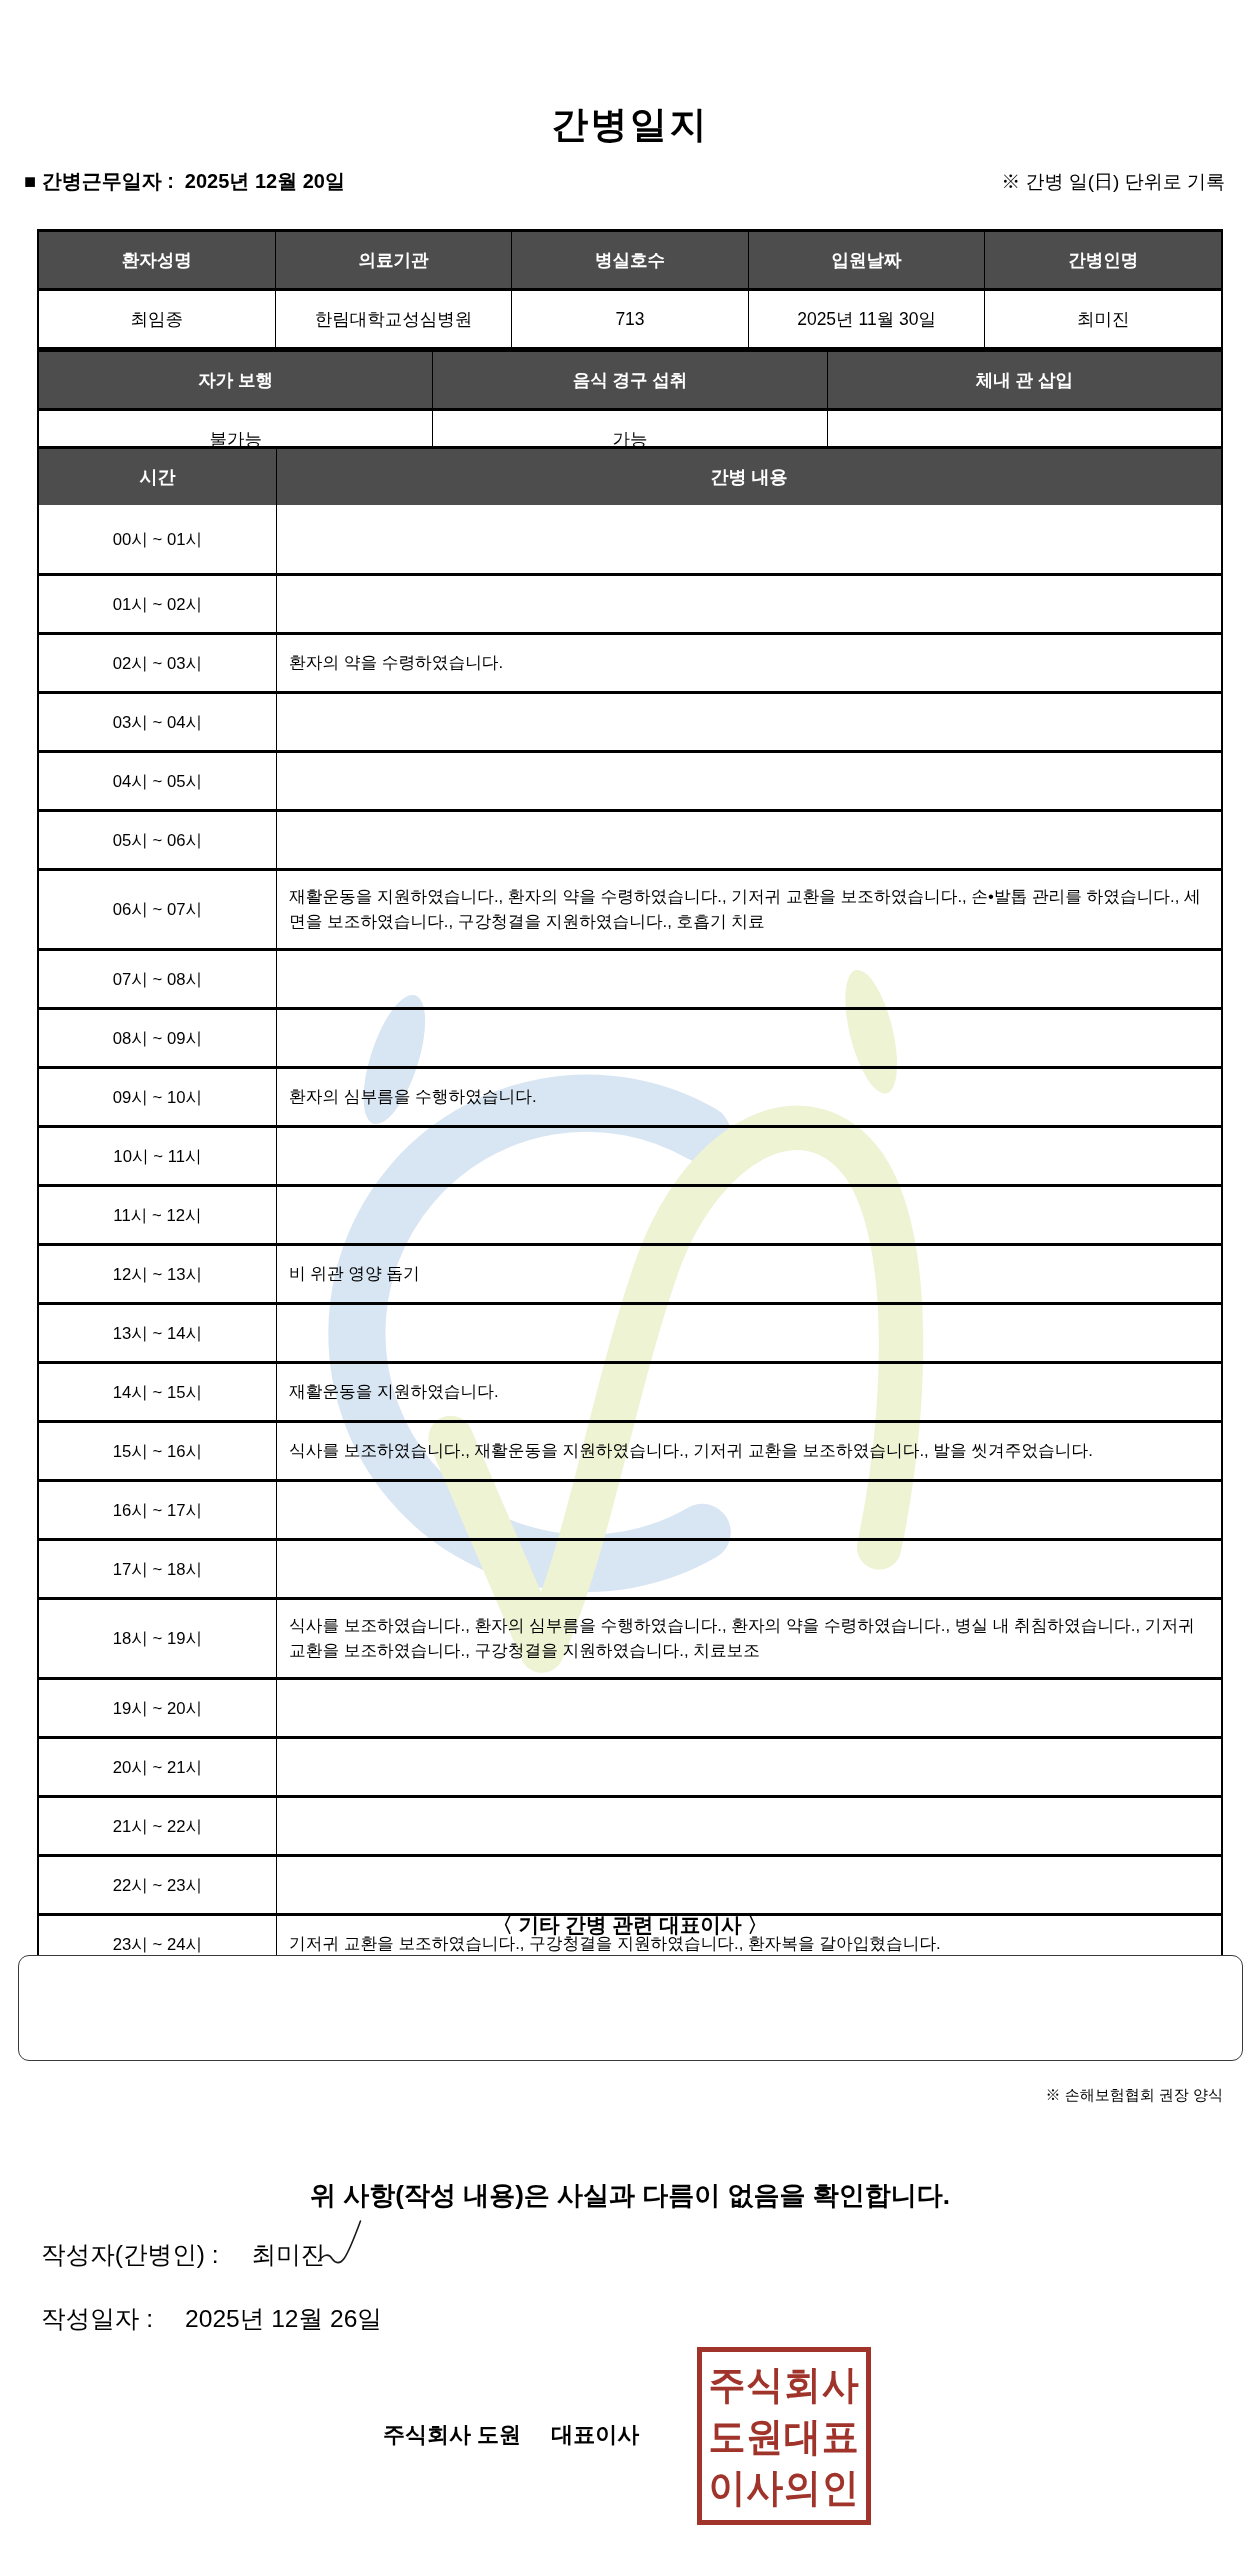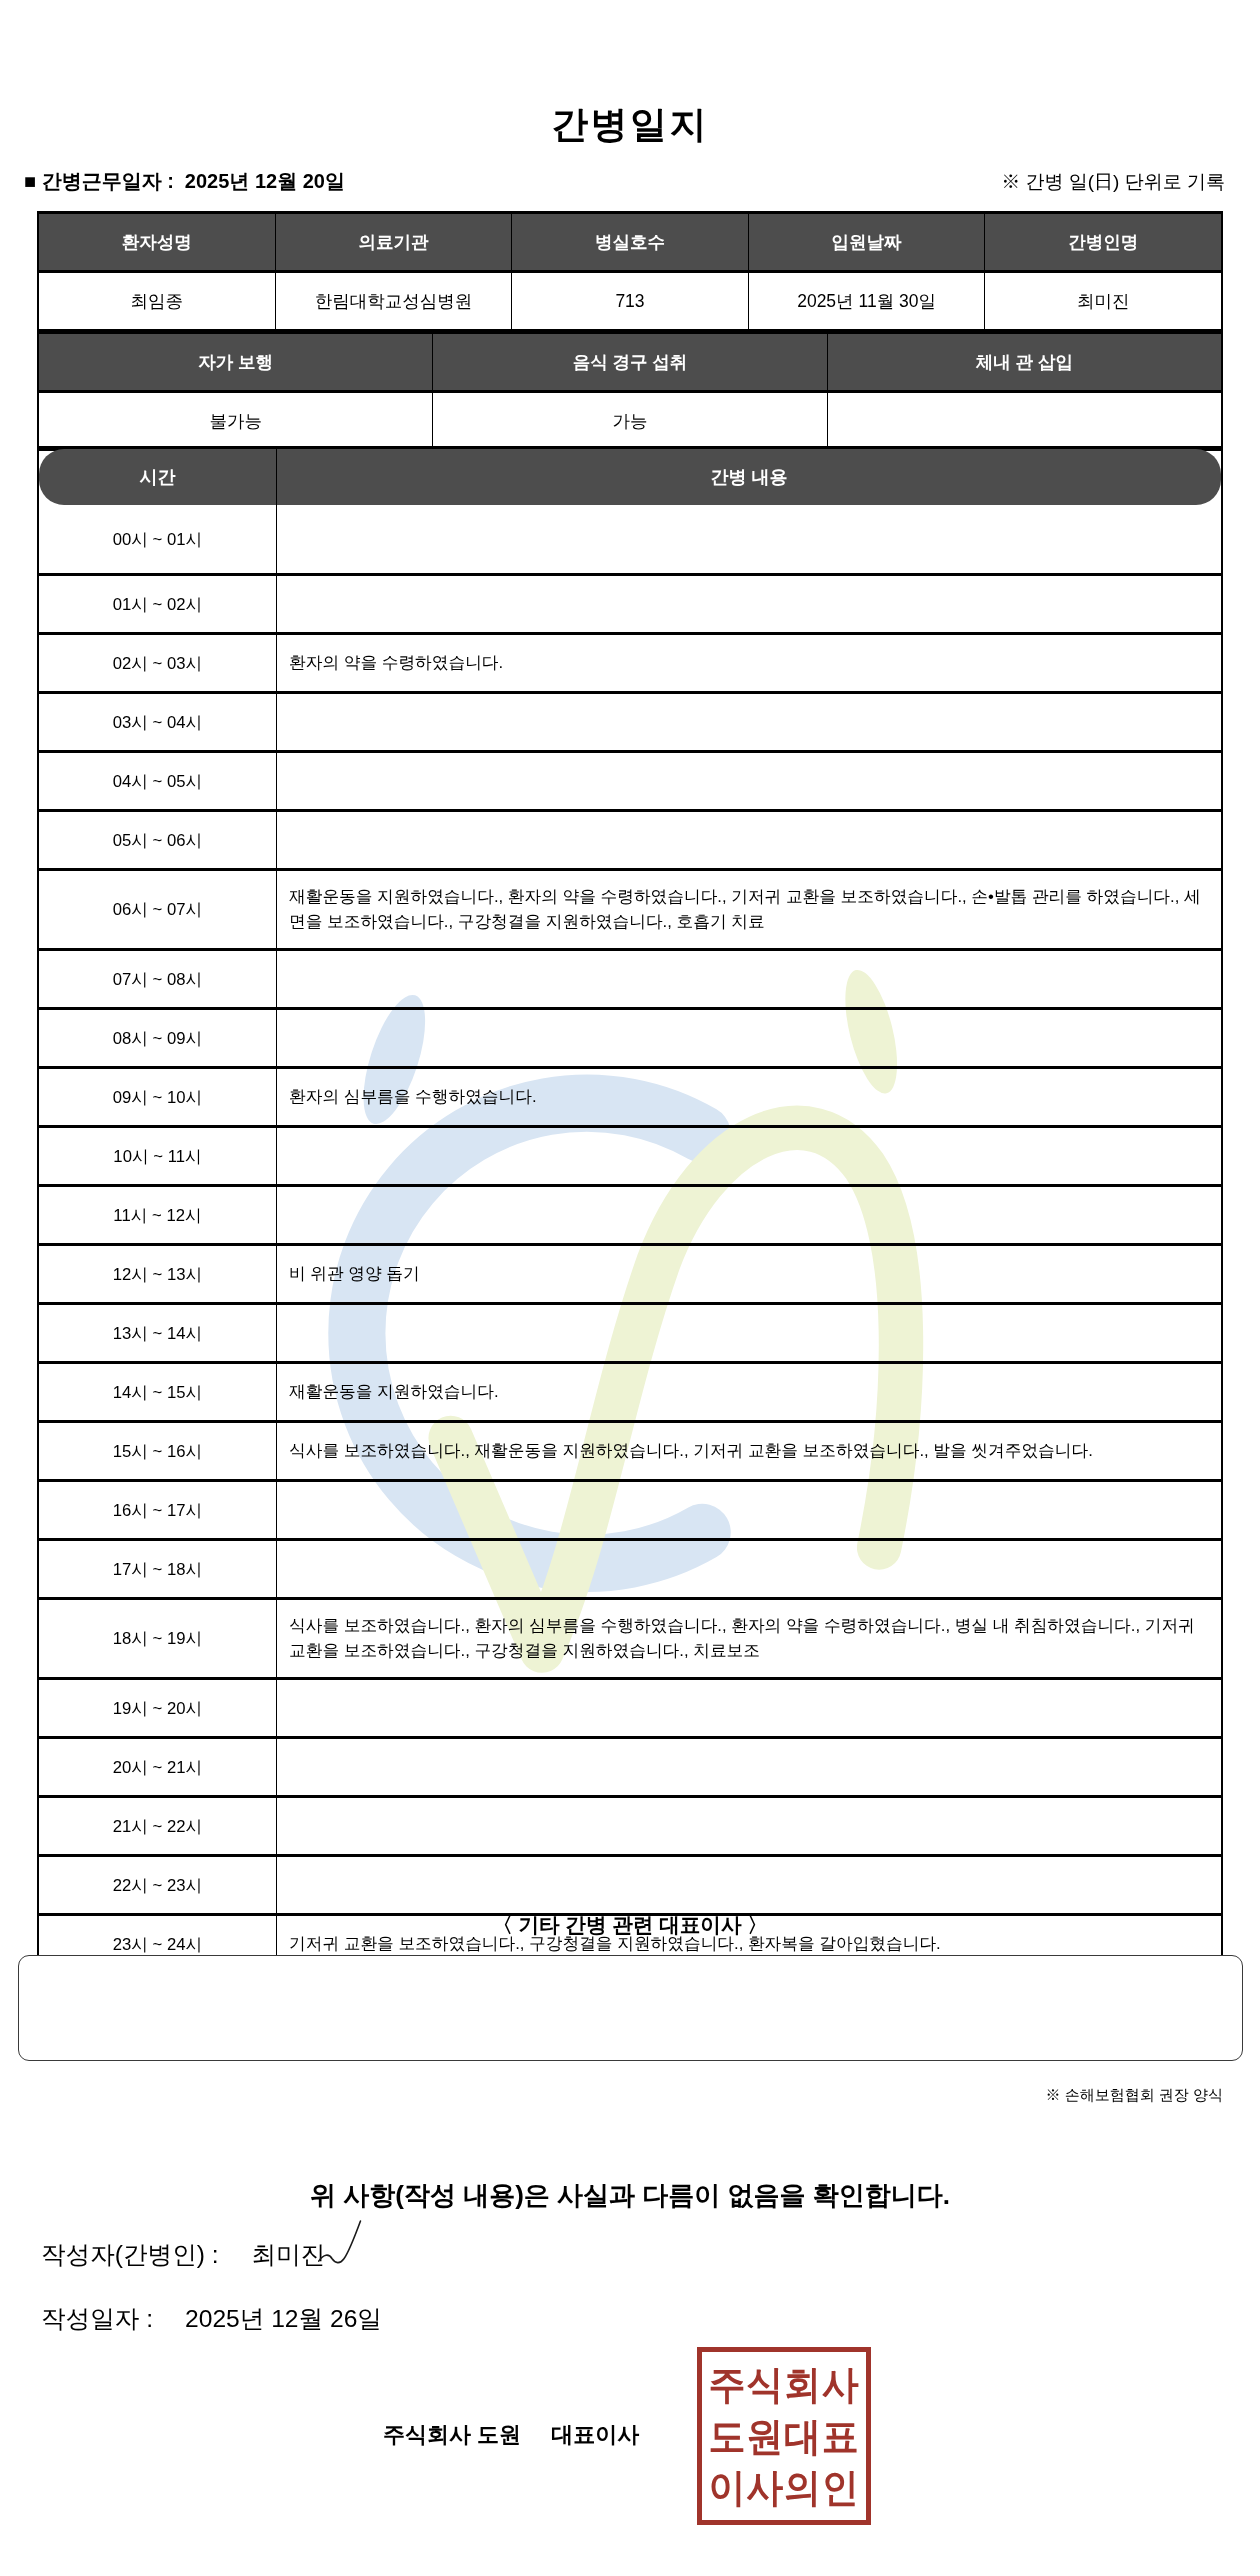--- a/index.html
+++ b/index.html
@@ -15,21 +15,21 @@
   }
   .meta{
     position:absolute;left:24px;right:35px;top:168px;display:flex;
     justify-content:space-between;align-items:flex-end;font-size:20px;z-index:1;
   }
   .meta .lbl{font-weight:600;}
   .meta .val{font-weight:600;margin-left:11px;}
   .meta-right{font-size:19px;font-weight:500;}
 
   
-  .info-table{position:absolute;left:37px;width:1186px;border:2.4px solid #000;border-top-width:3.2px;box-sizing:border-box;z-index:1;}
+  .info-table{position:absolute;left:37px;width:1186px;border:2.4px solid #000;border-top-width:3.2px;box-sizing:border-box;z-index:1;margin-top:18px;}
   .t1{top:211px;}
   .t2{top:331px;}
   .irow{display:flex;}
   .irow + .irow{border-top:3.2px solid #000;}
   .icell{
     flex:1;height:56px;display:flex;align-items:center;justify-content:center;
     overflow:hidden;box-sizing:border-box;
   }
   .icell + .icell{border-left:1.6px solid #000;}
   .ihead .icell{background:var(--header-bg,#4d4d4d);color:var(--header-text,#fff);font-weight:700;font-size:17.5px;}
@@ -40,21 +40,21 @@
   .crow{display:flex;}
   .crow + .crow{border-top:3.2px solid #000;}
   .ctime{
     width:238px;flex:none;display:flex;align-items:center;justify-content:center;
     border-right:1.6px solid #000;font-size:16.7px;font-weight:500;box-sizing:border-box;overflow:hidden;
   }
   .ccontent{
     flex:1;display:flex;align-items:center;padding:0 12px;
     font-size:16.7px;line-height:24.6px;overflow:hidden;box-sizing:border-box;text-align:left;
   }
-  .chead{height:56px;background:var(--header-bg,#4d4d4d);color:var(--header-text,#fff);border-radius:25px;}
+  .chead{height:56px;background:var(--header-bg,#4d4d4d);color:var(--header-text,#fff);}
   .chead .ctime,.chead .ccontent{font-weight:700;font-size:18px;justify-content:center;}
 
   .notes-title{position:absolute;left:0;right:0;top:1911px;text-align:center;font-size:20.6px;font-weight:700;z-index:1;}
   .notes-box{
     position:absolute;left:17.5px;top:1955px;width:1225px;height:106px;box-sizing:border-box;
     border:1.6px solid #3a3a3a;border-radius:11px;background:#fff;z-index:1;
     font-size:17.5px;padding:11px 14.3px;
   }
   .form-note{position:absolute;right:37px;top:2086px;font-size:15px;font-weight:500;z-index:1;}
   .confirm{position:absolute;left:0;right:0;top:2146px;text-align:center;font-size:26px;font-weight:700;z-index:1;margin-top:32px;}

